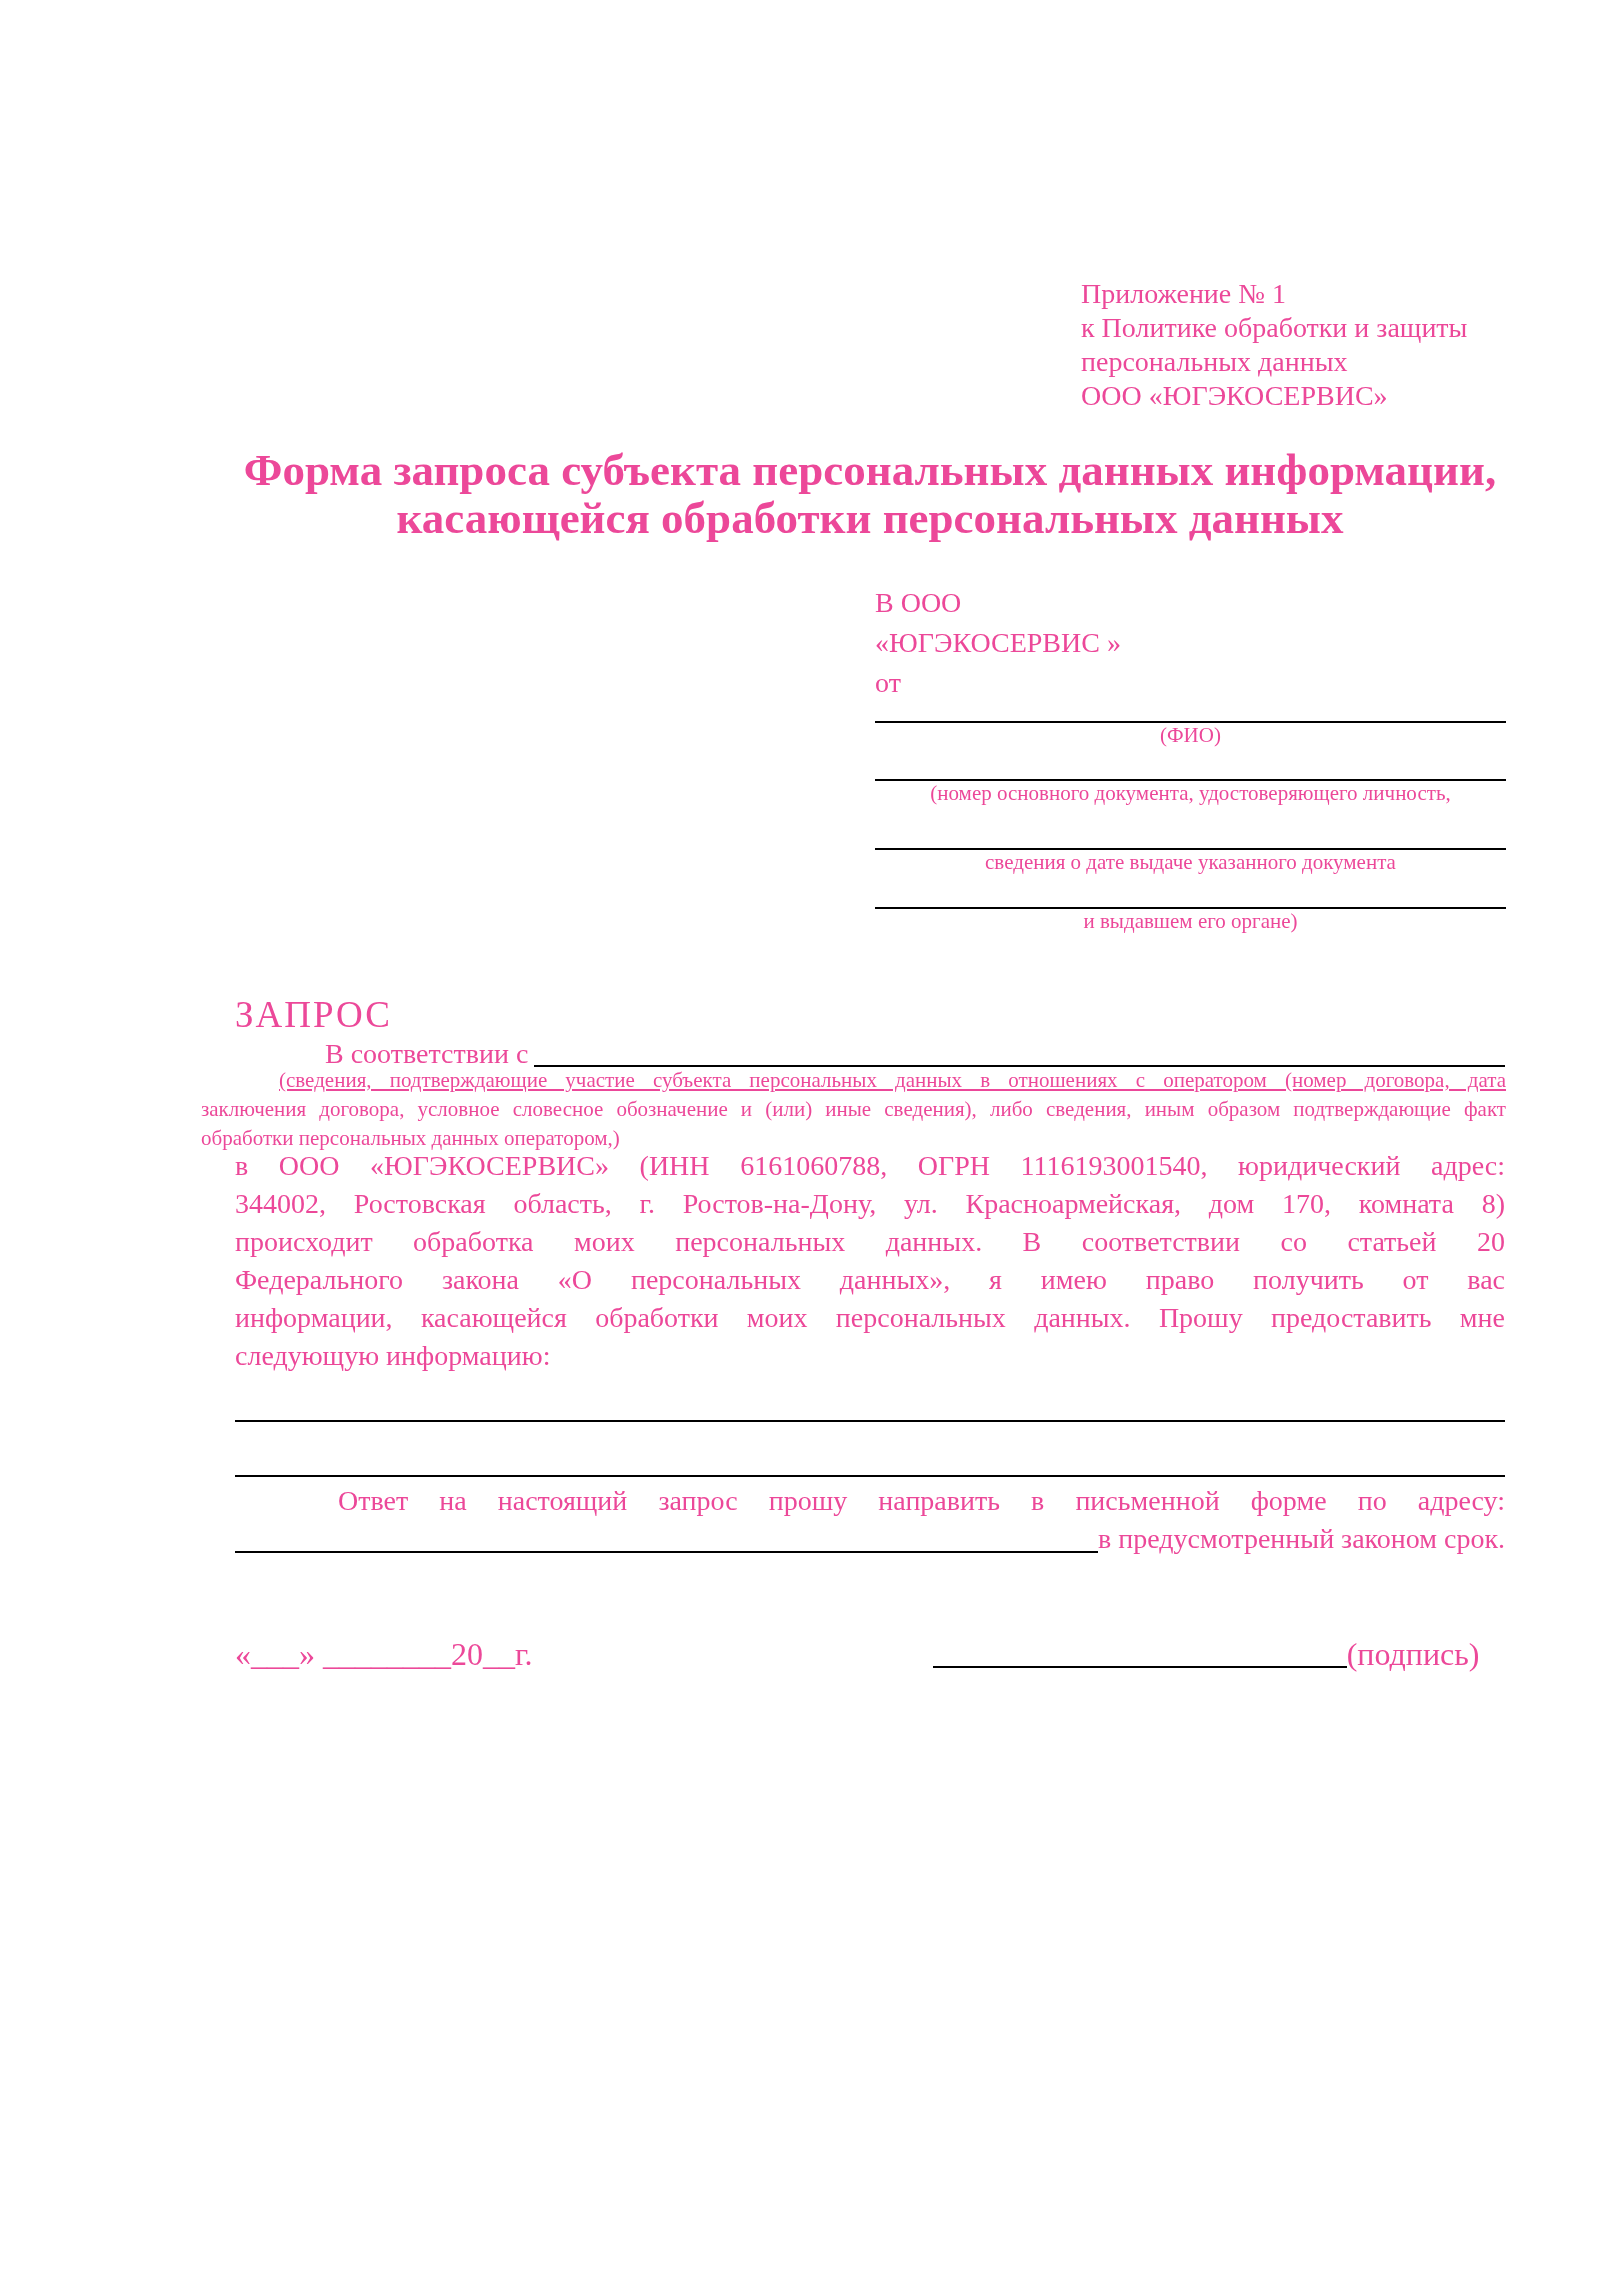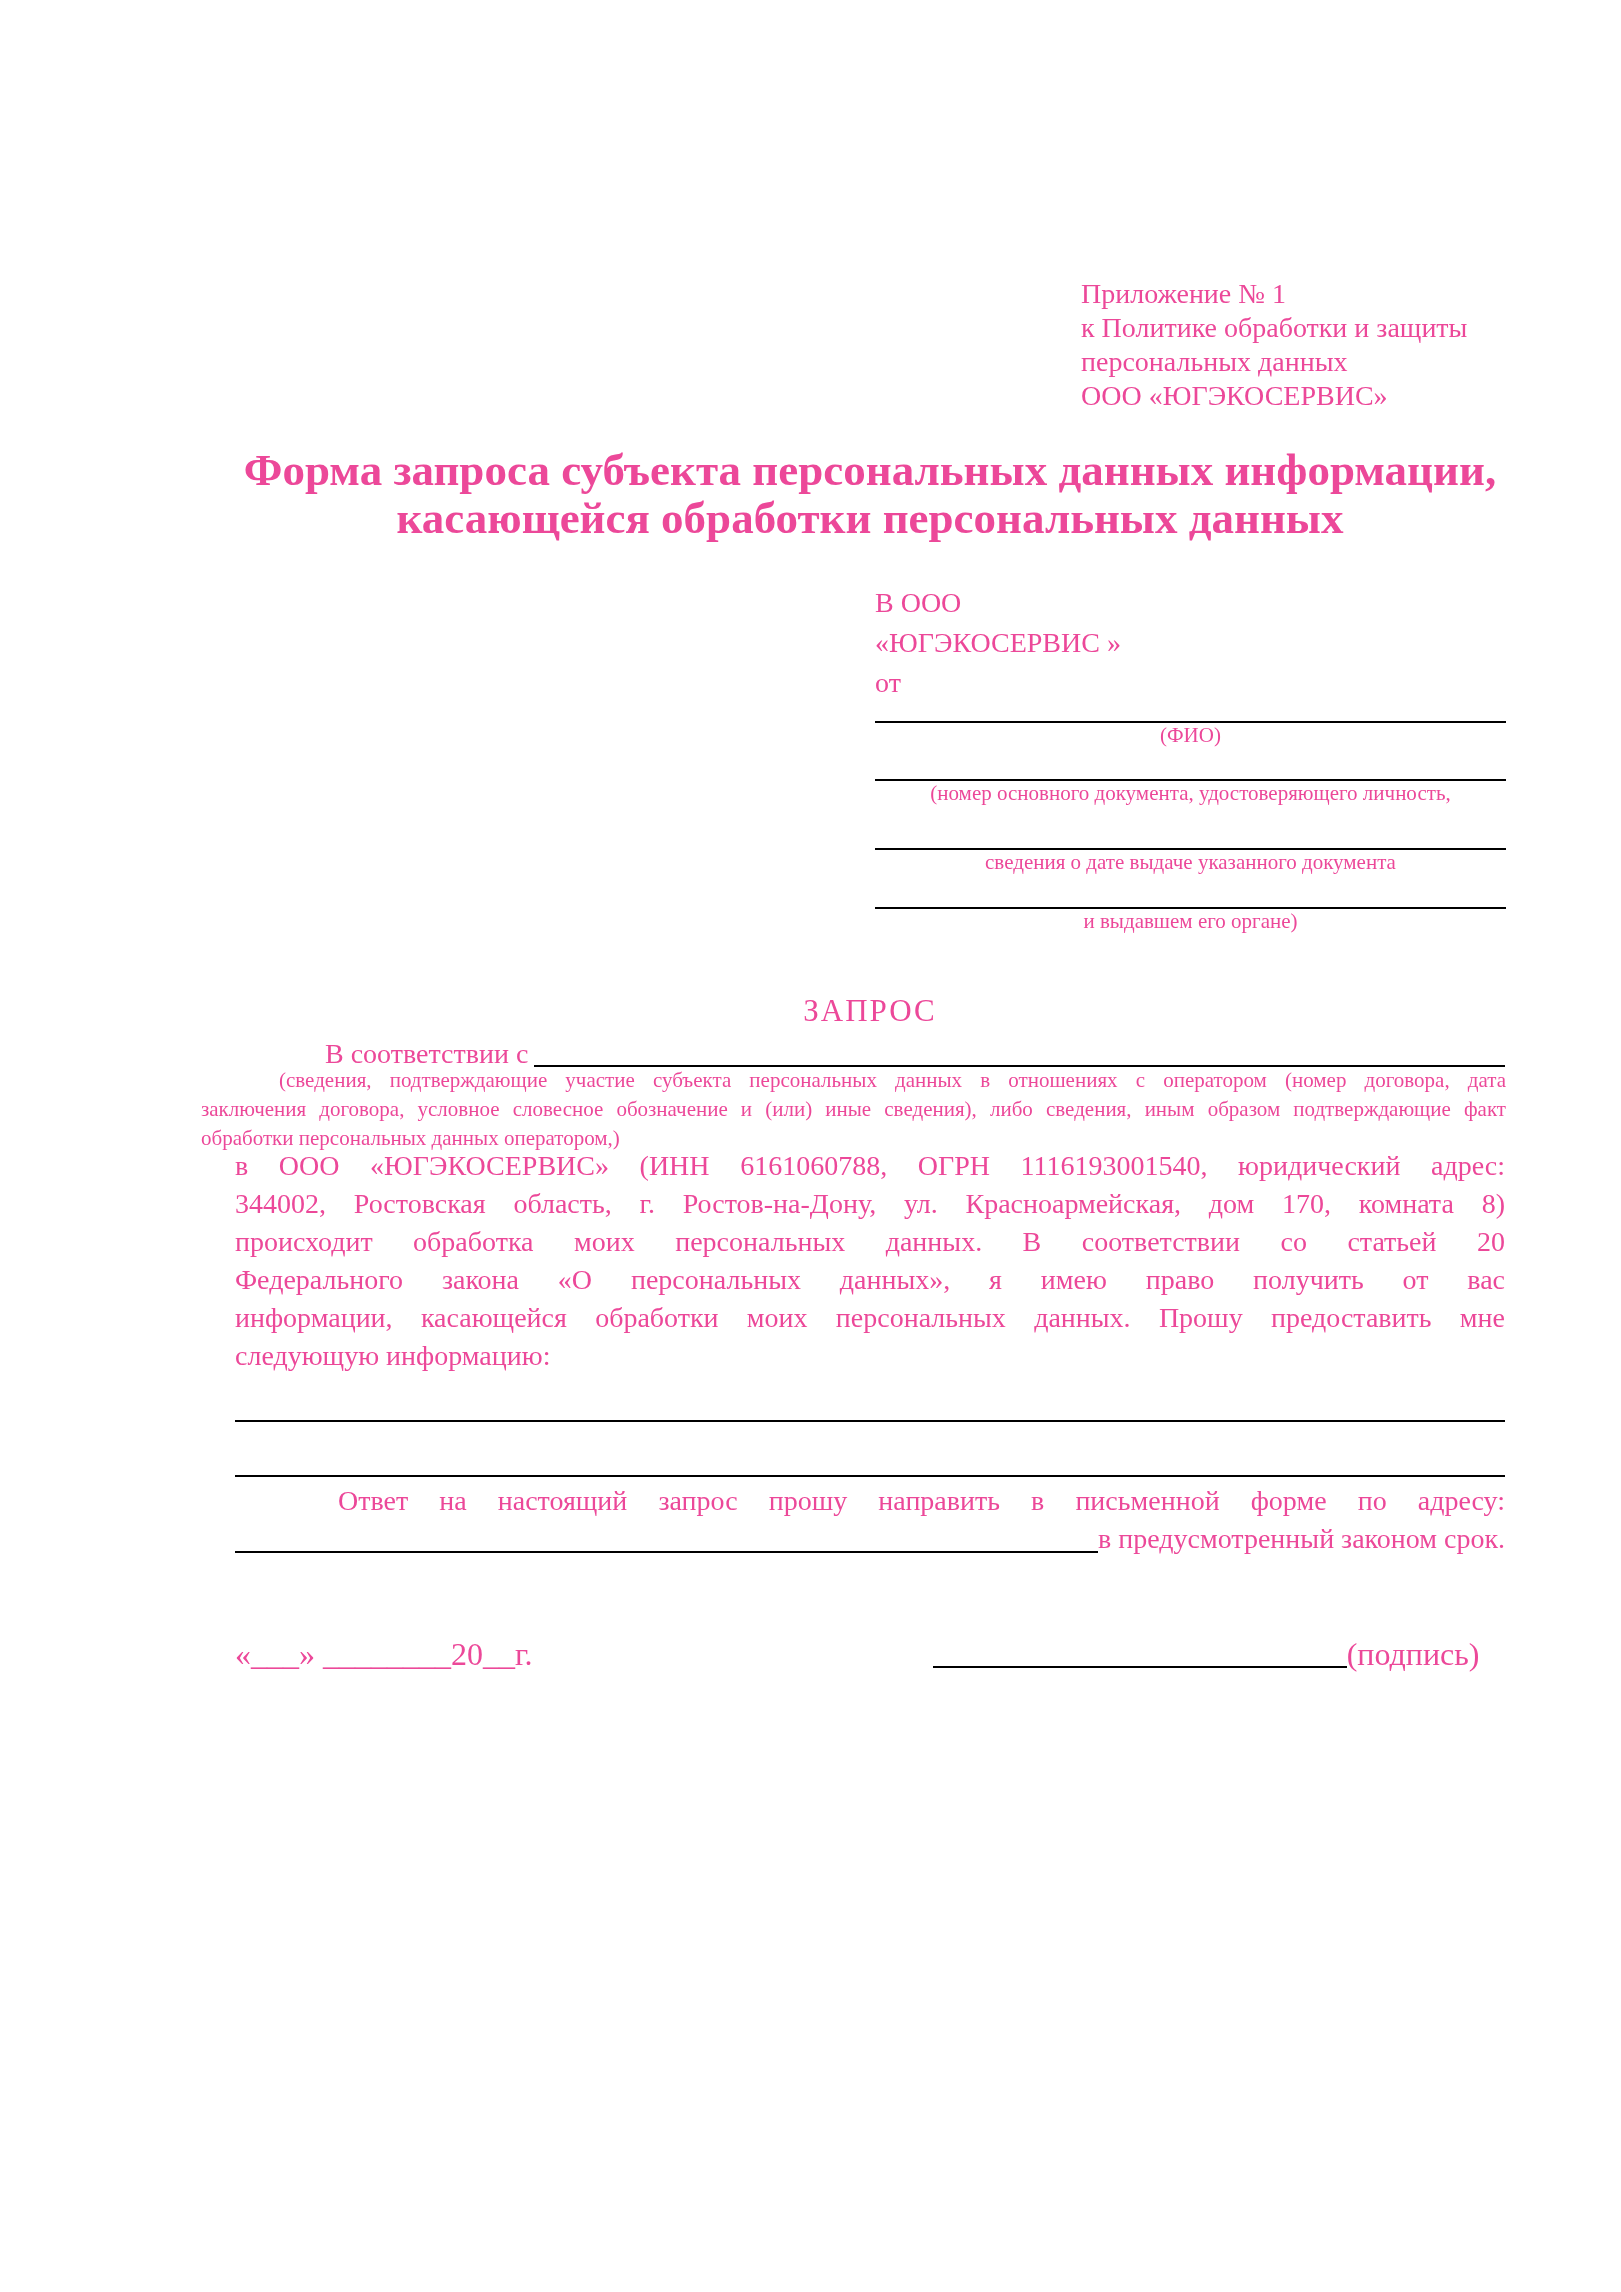--- a/index.html
+++ b/index.html
@@ -18,29 +18,29 @@
   .title{position:absolute;left:235px;top:446px;width:1270px;text-align:center;font-weight:700;font-size:45px;line-height:48px;}
   .title div{white-space:nowrap;}
   
   .addr{position:absolute;left:875px;top:583px;width:631px;font-size:28px;line-height:40px;}
   .fl{border-bottom:2.9px solid #000;height:17.6px;}
   .fl.h32{height:31px;}
   .fl.h42{height:41px;}
   .fl.h33{height:32px;}
   .cap{font-size:21px;line-height:25.5px;text-align:center;}
   
-  .zapros{position:absolute;left:235px;top:993px;width:1270px;text-align:center;font-size:31px;letter-spacing:2px;}
+  .zapros{position:absolute;left:235px;top:993px;width:1270px;text-align:left;font-size:37px;letter-spacing:2px;}
   
   .intro{position:absolute;left:235px;top:1035px;width:1270px;font-size:28px;line-height:37px;display:flex;}
   .intro .pre{white-space:pre;padding-left:90px;}
   .uline{flex:1;border-bottom:2.9px solid #000;margin-bottom:4.9px;margin-left:5.9px;}
   
   .fineprint{position:absolute;left:201px;top:1066px;width:1305px;font-size:21px;line-height:29px;text-align:justify;}
   .fineprint .jl{text-align:justify;text-align-last:justify;}
-  .fineprint .first{text-indent:78px;}
+  .fineprint .first{text-indent:78px;text-decoration:underline;}
   
   .bodytext{position:absolute;left:235px;top:1147px;width:1270px;font-size:28px;line-height:38px;}
   .bodytext .jl{text-align:justify;text-align-last:justify;white-space:nowrap-none;}
   
   .blank{position:absolute;left:235px;width:1270px;border-top:2.9px solid #000;height:0;}
   
   .reply{position:absolute;left:235px;top:1482px;width:1270px;font-size:28px;line-height:38px;}
   .reply .l1{text-indent:103px;text-align:justify;text-align-last:justify;}
   .reply .l2{display:flex;}
   .reply .tail{white-space:nowrap;text-align:right;}

